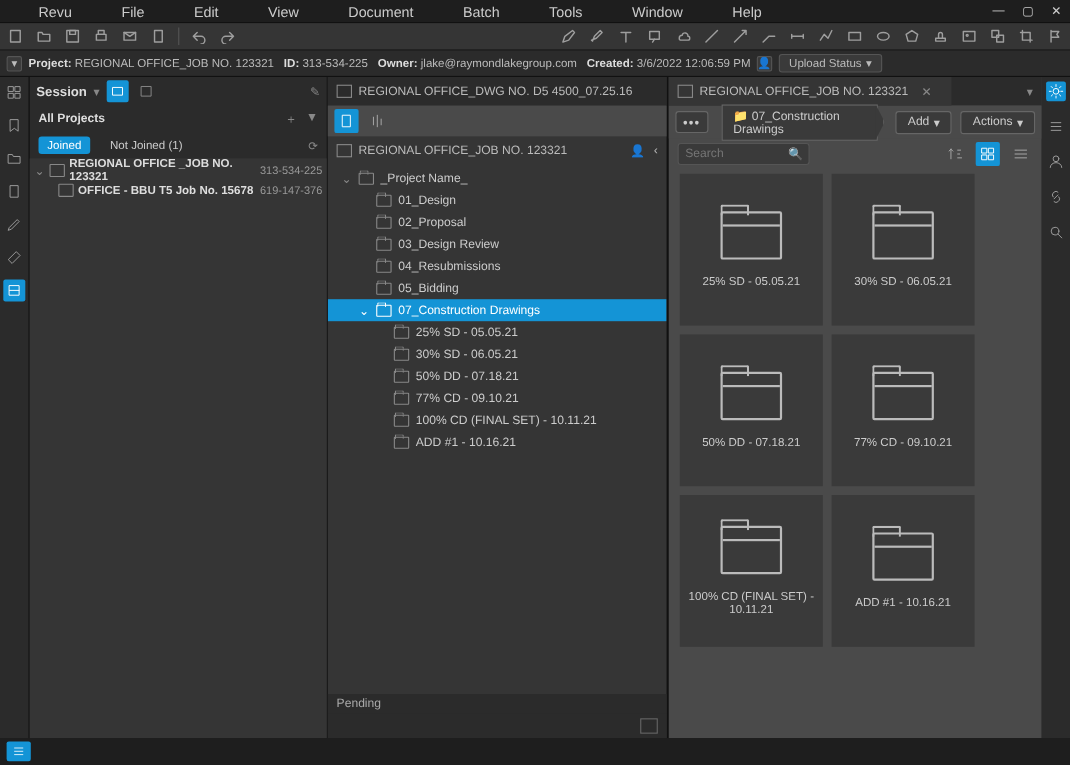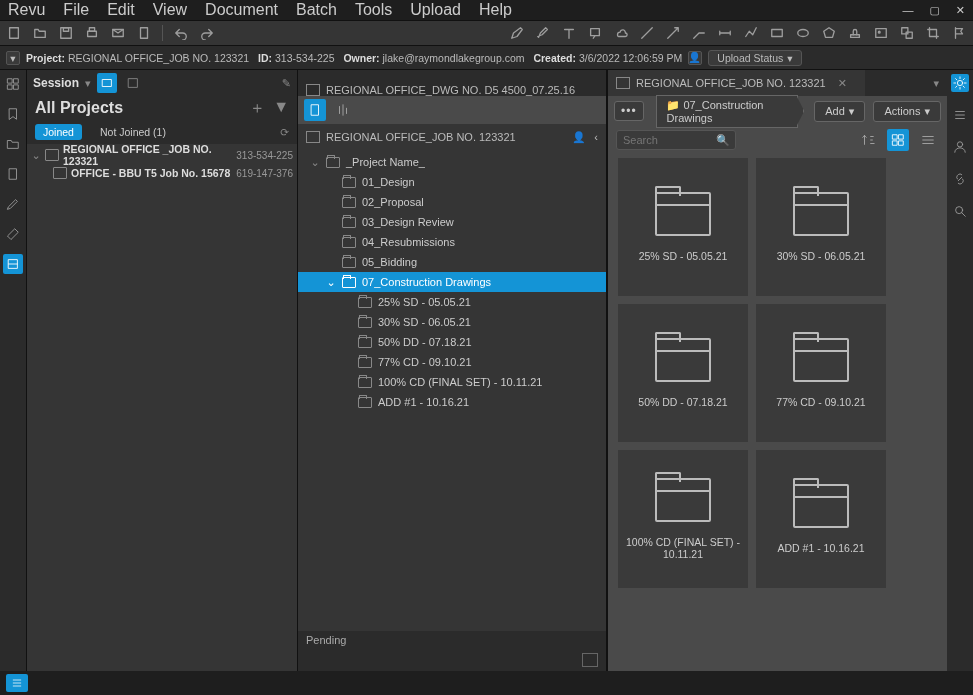--- a/index.html
+++ b/index.html
@@ -1,20 +1,20 @@
 <!DOCTYPE html>
 <html><head>
 <meta charset="utf-8">
 <style>
 * { margin:0; padding:0; box-sizing:border-box; font-family:"Segoe UI",Arial,sans-serif; user-select:none; }
 body { background:#1e1e1e; color:#ccc; width:973px; height:695px; overflow:hidden; font-size:11px; display:flex; flex-direction:column; }
 
 
 .menubar { display:flex; align-items:center; height:20px; background:#1e1e1e; padding:0 8px; gap:18px; }
-.menubar .menu { color:#ccc; font-size:16px; cursor:pointer; }
+.menubar .menu { color:#ccc; font-size:13px; cursor:pointer;margin-left:27px; }
 .menubar .wincontrols { margin-left:auto; display:flex; gap:16px; color:#ccc; }
 .menubar .wincontrols span { cursor:pointer; }
 
 .toolbar { display:flex; align-items:center; height:26px; background:#353535; padding:0 6px; gap:10px; border-top:1px solid #111; border-bottom:1px solid #111;}
 .tbicon { width:16px; height:16px; display:flex; align-items:center; justify-content:center; color:#9e9e9e; cursor:pointer; }
 .tbicon svg { width:14px; height:14px; stroke:#9e9e9e; fill:none; stroke-width:1.5; }
 
 .infobar { display:flex; align-items:center; height:24px; background:#2b2b2b; padding:0 6px; gap:6px; font-size:10.5px; color:#bbb; border-bottom:1px solid #111;}
 .infobar .pill { background:#3a3a3a; border:1px solid #555; padding:1px 8px; border-radius:3px; display:flex; align-items:center; gap:4px; cursor:pointer;}
 .infobar .drop { width:14px; height:14px; background:#3a3a3a; border:1px solid #555; border-radius:2px; display:flex; align-items:center; justify-content:center;}
@@ -28,41 +28,41 @@
 .rail svg { width:14px; height:14px; stroke:#9e9e9e; fill:none; }
 .rail .ricon.active svg { stroke:#fff; }
 
 
 .panel-studio { width:272px; background:#2b2b2b; display:flex; flex-direction:column; border-left:1px solid #111; border-right:1px solid #111;}
 .panel-studio .head { display:flex; align-items:center; height:26px; padding:0 6px; gap:6px; }
 .panel-studio .head .title { font-size:12px; color:#ddd; font-weight:600; }
 .panel-studio .head .tabicon { width:20px; height:20px; display:flex; align-items:center; justify-content:center; cursor:pointer;}
 .panel-studio .head .tabicon.blue { background:#1494d6; border-radius:2px;}
 .panel-studio .head .pencil { margin-left:auto; }
-.panel-studio .subhead { display:flex; align-items:center; height:24px; padding:0 8px; font-size:16px;}
+.panel-studio .subhead { display:flex; align-items:center; height:24px; padding:0 8px; font-size:11px;}
 .panel-studio .subhead .right { margin-left:auto; display:flex; gap:8px; }
 .panel-studio .subhead .right span { cursor:pointer; color:#888;}
 .filterrow { display:flex; align-items:center; height:24px; padding:0 8px; gap:10px; font-size:10.5px; }
 .filterrow .chip { padding:2px 8px; border-radius:3px; cursor:pointer; }
 .filterrow .chip.active { background:#1494d6; color:#fff; }
 .filterrow .refresh { margin-left:auto; color:#888; cursor:pointer; }
 
 .tree { flex:1; overflow:auto; background:#353535; padding:2px 0;}
 .tree .row { display:flex; align-items:center; height:18px; padding:0 4px; gap:4px; }
 .tree .row .chev { width:10px; text-align:center; color:#888; cursor:pointer;}
 .tree .row .icn { width:14px; height:12px; border:1px solid #888; border-radius:1px; }
 .tree .row .label { flex:1; color:#bbb; font-size:10.5px; cursor:pointer;}
 .tree .row .label.bold { color:#ddd; font-weight:600; }
 .tree .row .num { color:#999; font-size:10px; }
 .tree .row .indent1 { width:18px; }
 .tree .row .indent2 { width:36px; }
 
 
 .panel-mid { width:310px; background:#353535; display:flex; flex-direction:column; border-right:2px solid #111;}
-.tab-hdr { height:26px; background:#2b2b2b; display:flex; align-items:flex-end; padding:0 26px 0 8px; gap:6px; font-size:11px; color:#bbb; }
+.tab-hdr { height:26px; background:#2b2b2b; display:flex; align-items:center; padding:0 26px 0 8px; gap:6px; font-size:11px; color:#bbb; }
 .tab-hdr .tabicon { width:14px; height:12px; border:1px solid #888; }
 .mid-tools { height:28px; display:flex; align-items:center; padding:0 6px; gap:6px; background:#4a4a4a; }
 .mid-tools .titem { width:22px; height:22px; display:flex; align-items:center; justify-content:center; cursor:pointer;}
 .mid-tools .titem.active { background:#1494d6; border-radius:2px;}
 .mid-path { height:26px; display:flex; align-items:center; padding:0 8px; gap:6px; font-size:11px; color:#bbb; }
 .mid-path .ricon { margin-left:auto; display:flex; gap:8px; }
 .mid-path .ricon span { cursor:pointer; }
 .mid-tree { flex:1; overflow:auto; padding:2px 0;}
 .mid-tree .frow { display:flex; align-items:center; height:20px; padding:0 6px; gap:6px; font-size:11px; cursor:pointer;}
 .mid-tree .frow.selected { background:#1494d6; color:#fff; }
@@ -124,21 +124,21 @@
 <body>
 
 <div class="menubar">
   <span class="menu">Revu</span>
   <span class="menu">File</span>
   <span class="menu">Edit</span>
   <span class="menu">View</span>
   <span class="menu">Document</span>
   <span class="menu">Batch</span>
   <span class="menu">Tools</span>
-  <span class="menu">Upload</span>
+  <span class="menu">Window</span>
   <span class="menu">Help</span>
   <div class="wincontrols">
     <span>—</span>
     <span>▢</span>
     <span>✕</span>
   </div>
 </div>
 
 <div class="toolbar">
   <div class="tbicon">

